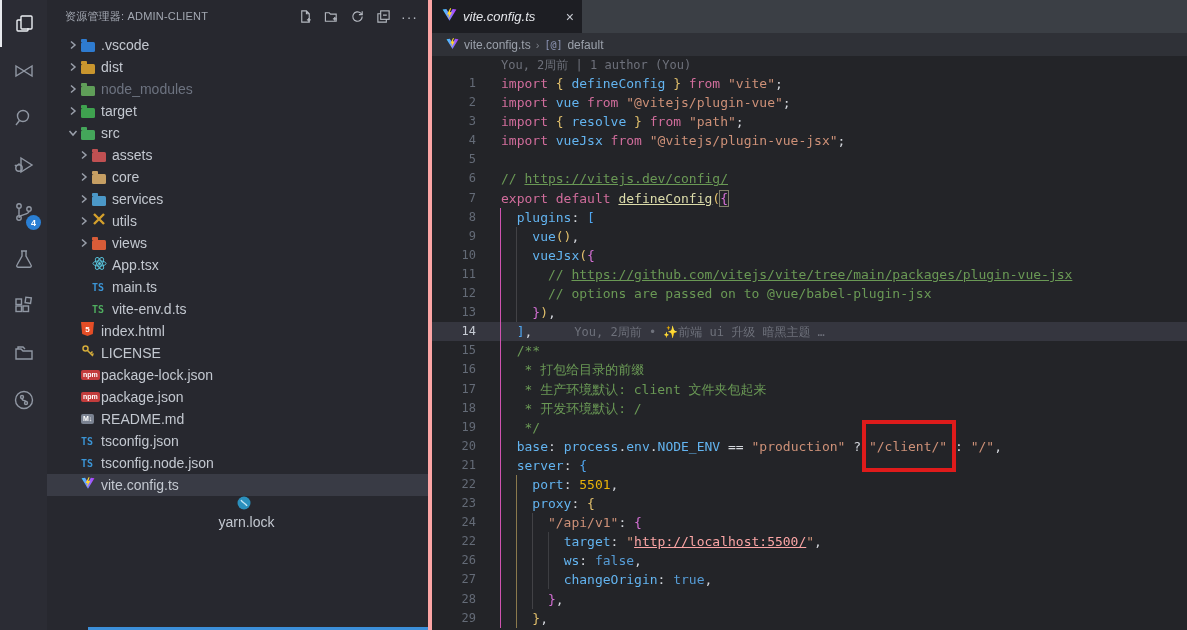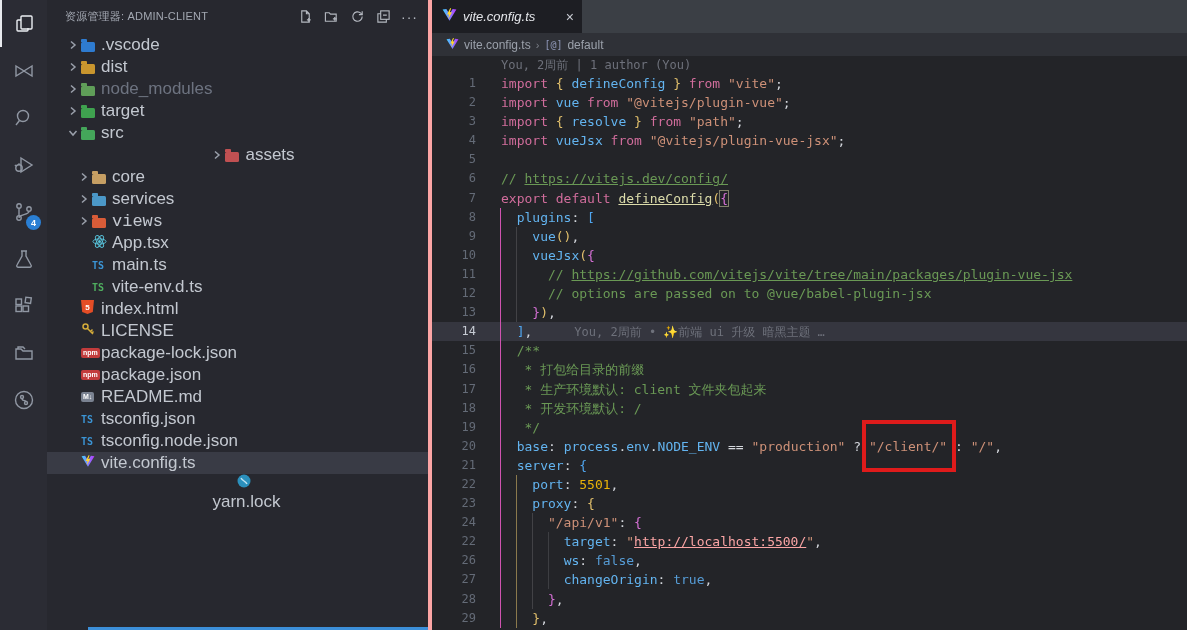--- a/index.html
+++ b/index.html
@@ -24,21 +24,21 @@
   .sbacts{display:flex;align-items:center;gap:10px;}
   .sbacts .aico{width:16px;height:16px;cursor:pointer;display:flex;align-items:center;justify-content:center;}
   .sbacts svg{stroke:#b4b8c0;fill:none;stroke-width:1.2;}
   .more-dots{color:#b4b8c0;font-size:14px;letter-spacing:1px;cursor:pointer;line-height:10px;}
   .tree{position:absolute;top:34px;left:0;right:0;}
   .trow{height:22px;display:flex;align-items:center;cursor:pointer;white-space:nowrap;}
   .trow.selected{background:#393b45;}
   .chev{width:16px;flex:none;color:#9aa0ab;font-size:11px;display:flex;justify-content:center;}
   .chev svg{stroke:#9aa0ab;fill:none;stroke-width:1.5;}
   .tico{width:20px;flex:none;display:flex;align-items:center;justify-content:flex-start;}
-  .tlabel{font-size:17px;color:#c3c8d0;}
+  .tlabel{font-size:14px;color:#c3c8d0;}
   .trow.dim .tlabel{color:#6d7380;}
   .fol{width:14px;height:10px;border-radius:1.5px;position:relative;margin-top:3px;}
   .fol::before{content:"";position:absolute;top:-3px;left:0;width:6px;height:3px;border-radius:1px 1px 0 0;background:inherit;}
   .tsbadge{font-size:10px;font-weight:bold;font-family:"DejaVu Sans Mono",monospace;}
   .chipbadge{font-size:7px;font-weight:bold;color:#fff;border-radius:2px;padding:1px 2px;line-height:8px;}
   .progress{position:absolute;left:41px;right:0;bottom:0;height:3px;background:#3c8fd9;}
 
   
   .editor{flex:1;display:flex;flex-direction:column;min-width:0;background:#232428;}
   .tabbar{height:33px;background:#3b3f45;display:flex;flex:none;}
@@ -217,21 +217,21 @@
           <span class="chev">
             <svg width="10" height="10" viewBox="0 0 10 10">
               <path d="M1.5 3L5 7L8.5 3"></path>
             </svg>
           </span>
           <span class="tico">
             <div class="fol" style="background: rgb(68, 166, 90);"></div>
           </span>
           <span class="tlabel">src</span>
         </div>
-        <div class="trow" style="padding-left: 29px; justify-content: center;">
+        <div class="trow" style="padding-left: 29px;">
           <span class="chev">
             <svg width="10" height="10" viewBox="0 0 10 10">
               <path d="M3 1.5L7 5L3 8.5"></path>
             </svg>
           </span>
           <span class="tico">
             <div class="fol" style="background: rgb(192, 80, 82);"></div>
           </span>
           <span class="tlabel">assets</span>
         </div>
@@ -250,21 +250,34 @@
           <span class="chev">
             <svg width="10" height="10" viewBox="0 0 10 10">
               <path d="M3 1.5L7 5L3 8.5"></path>
             </svg>
           </span>
           <span class="tico">
             <div class="fol" style="background: rgb(75, 152, 200);"></div>
           </span>
           <span class="tlabel">services</span>
         </div>
-        <div class="trow" style="padding-left: 29px; font-family: Liberation Mono, monospace;">
+        <div class="trow" style="padding-left: 29px;">
+          <span class="chev">
+            <svg width="10" height="10" viewBox="0 0 10 10">
+              <path d="M3 1.5L7 5L3 8.5"></path>
+            </svg>
+          </span>
+          <span class="tico">
+            <div><svg width="14" height="14" viewBox="0 0 14 14">
+                <path d="M2 2l10 10 M12 2L2 12" stroke="#d4a02c" stroke-width="2.4"></path>
+              </svg></div>
+          </span>
+          <span class="tlabel">utils</span>
+        </div>
+        <div class="trow" style="padding-left: 29px;">
           <span class="chev">
             <svg width="10" height="10" viewBox="0 0 10 10">
               <path d="M3 1.5L7 5L3 8.5"></path>
             </svg>
           </span>
           <span class="tico">
             <div class="fol" style="background: rgb(216, 92, 56);"></div>
           </span>
           <span class="tlabel">views</span>
         </div>

